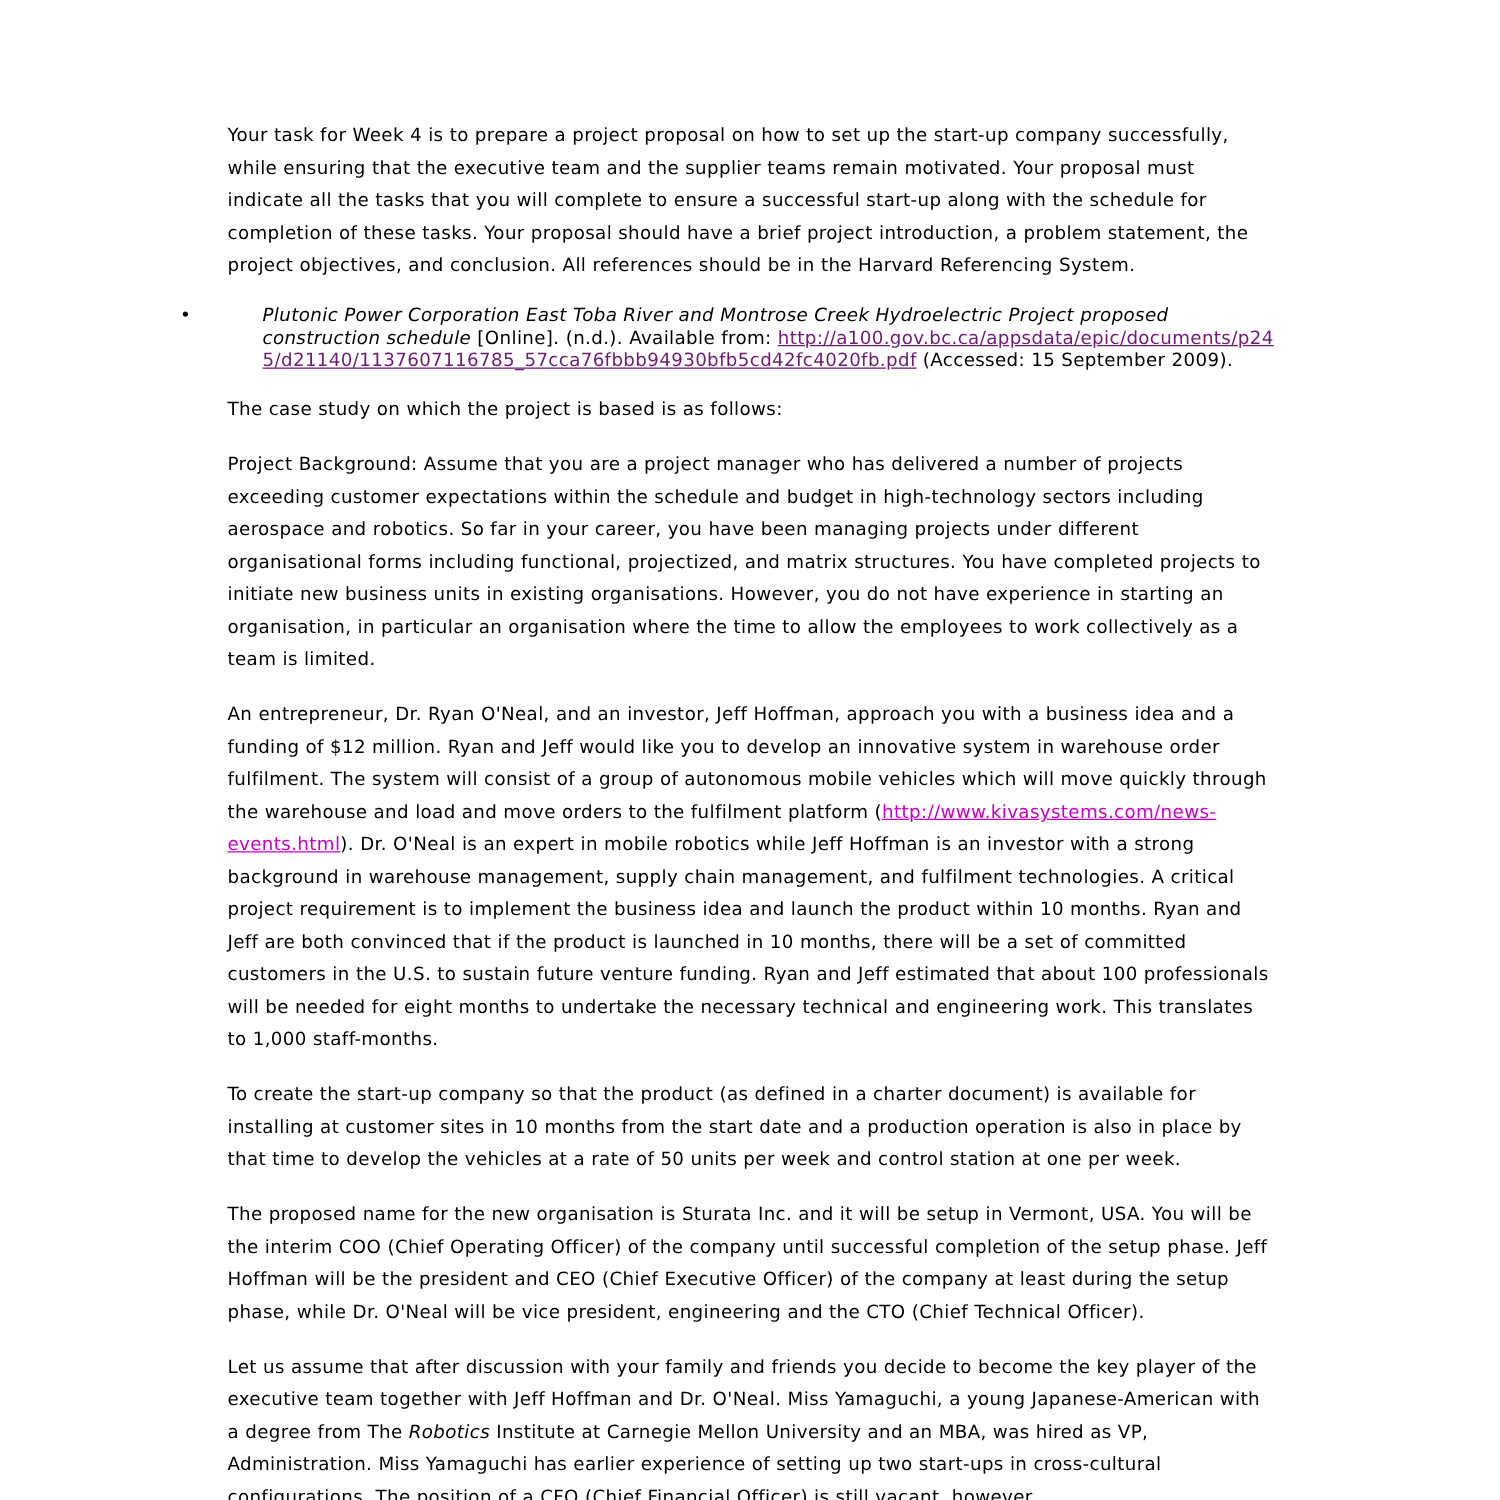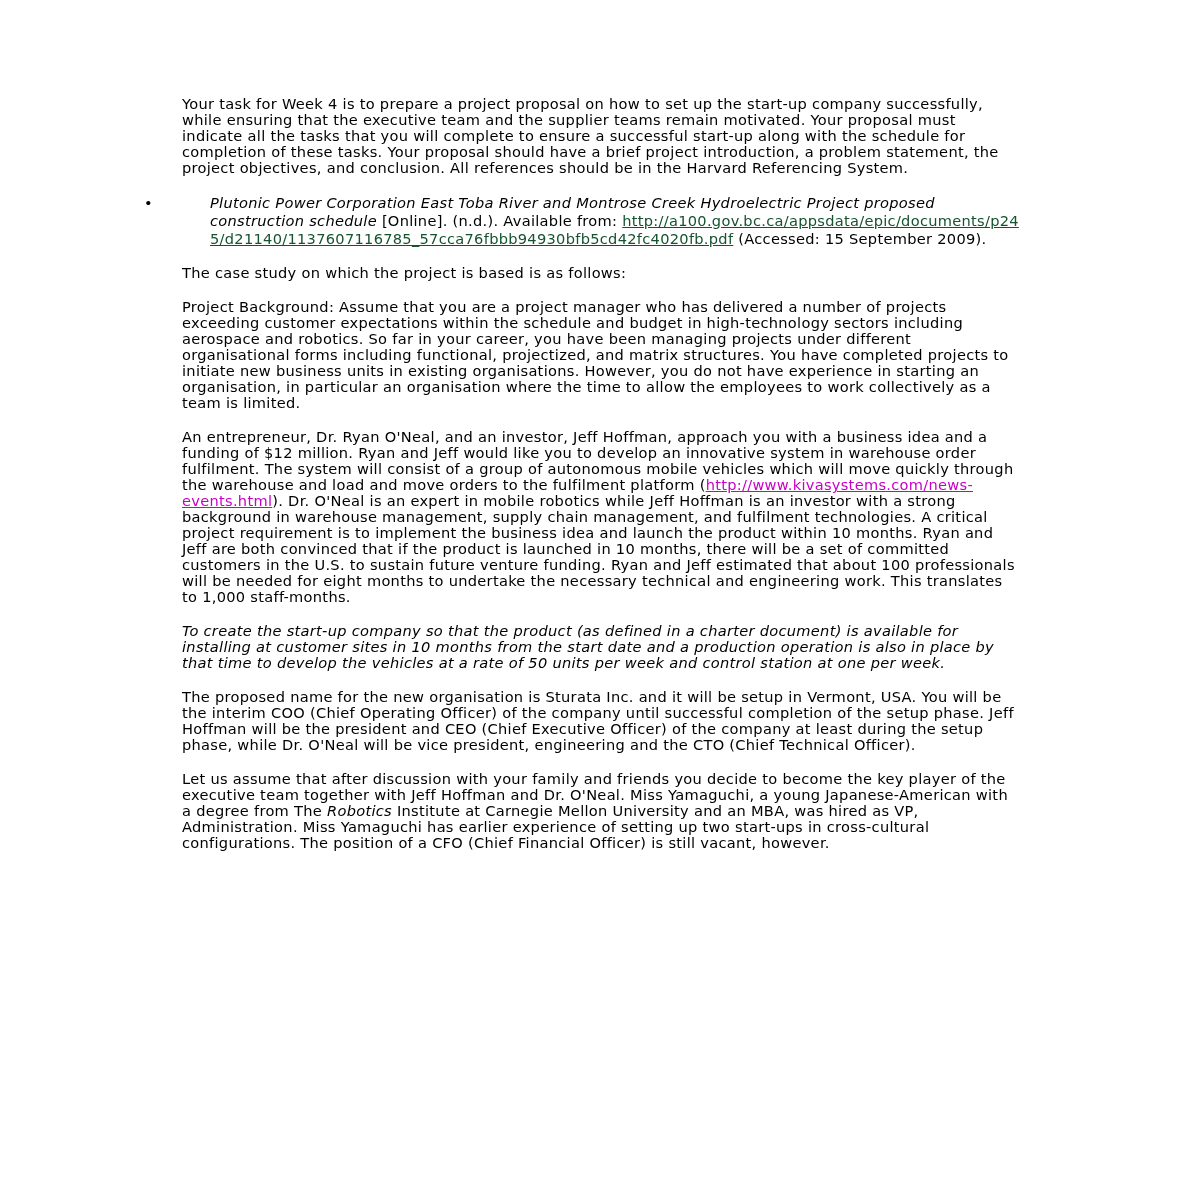--- a/index.html
+++ b/index.html
@@ -22,21 +22,21 @@
   }
   .content {
     position: absolute;
     left: 182px;
     top: 96px;
     width: 838px;
   }
   p {
     margin: 0 0 18px 0;
     font-size: 14.6px;
-    line-height: 16px;
+    line-height: 26px;
     letter-spacing: 0.02em;
     text-align: left;
   }
   .bullet-item {
     position: relative;
     margin: 0 0 18px 0;
     padding-left: 28px;
     font-size: 14.6px;
     line-height: 17.8px;
     letter-spacing: 0.02em;
@@ -48,38 +48,37 @@
     top: 0px;
     font-style: normal;
     font-size: 14.6px;
     line-height: 17.8px;
   }
   .bullet-item .non-italic {
     font-style: normal;
     margin-top: 28px;
   }
   a.link {
-    color: #14532d;
+    color: #701a75;
     text-decoration: underline;
     word-break: break-all;
     font-style: normal;
   }
   a.inline-link {
     color: #c800c8;
     text-decoration: underline;
     font-style: normal;
   }
   .bold {
     font-weight: normal;
   }
   .italic {
     font-style: italic;
   }
   .quote {
-    font-style: italic;
   }
 </style>
 </head>
 <body>
 
 <div class="page">
   <div class="content">
 
     <p>Your task for Week 4 is to prepare a project proposal on how to set up the start-up company successfully, while ensuring that the executive team and the supplier teams remain motivated. Your proposal must indicate all the tasks that you will complete to ensure a successful start-up along with the schedule for completion of these tasks. Your proposal should have a brief project introduction, a problem statement, the project objectives, and conclusion. All references should be in the Harvard Referencing System.</p>
 

